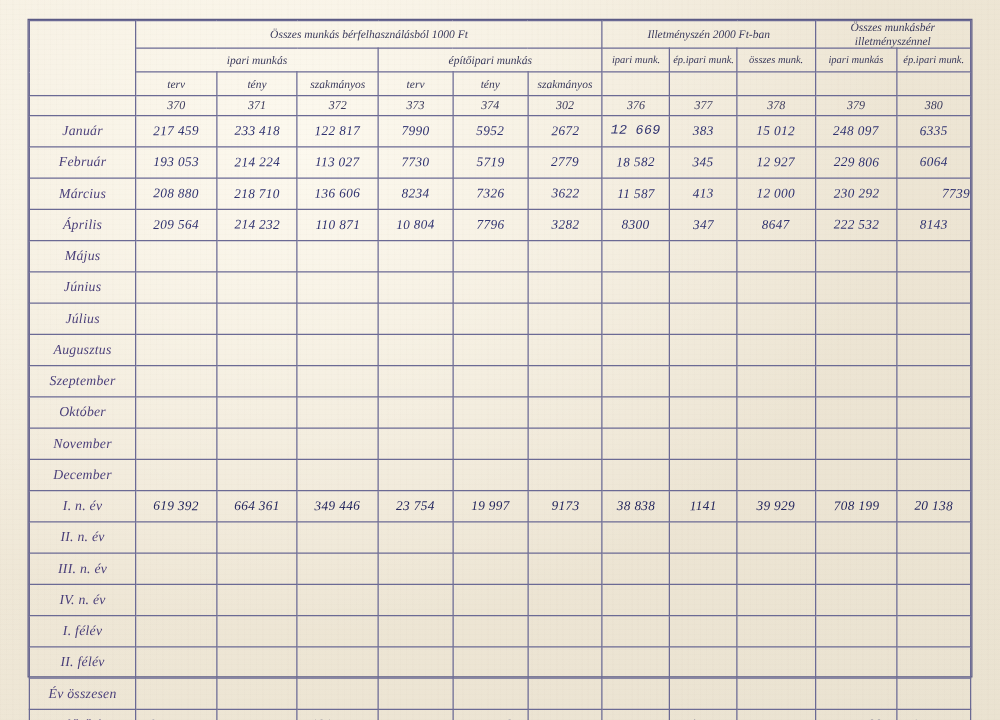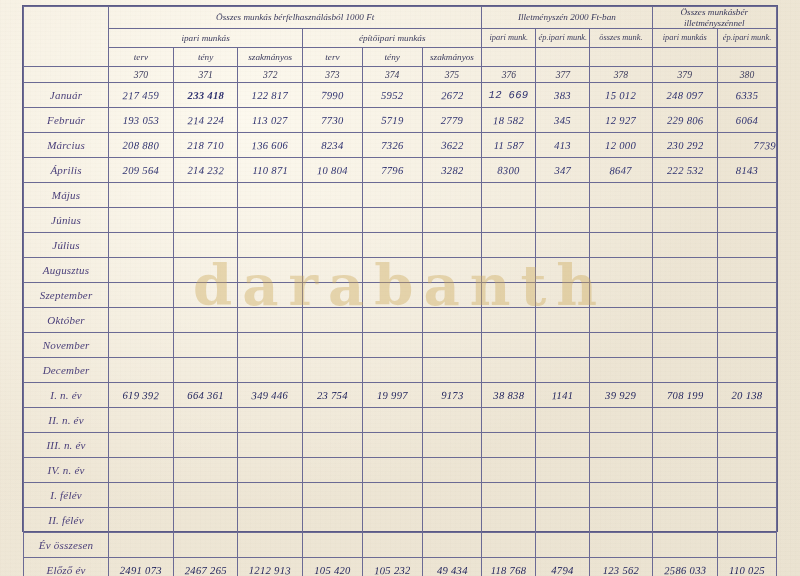--- a/index.html
+++ b/index.html
@@ -28,21 +28,21 @@
     inset: 0;
     background-image:
       repeating-linear-gradient(0deg, rgba(160,150,125,0.045) 0px, rgba(160,150,125,0.045) 1px, transparent 1px, transparent 4px),
       repeating-linear-gradient(90deg, rgba(160,150,125,0.035) 0px, rgba(160,150,125,0.035) 1px, transparent 1px, transparent 5px);
     pointer-events: none;
     opacity: .5;
   }
   .sheet {
     position: absolute;
     left: 22px;
-    top: 5px;
+    top: 15px;
     width: 756px;
     height: 527px;
     border: 1.6px solid #5b5a84;
     box-sizing: border-box;
     background: transparent;
   }
   table.grid {
     border-collapse: collapse;
     width: 100%;
     height: 100%;
@@ -179,36 +179,36 @@
           <td></td>
           <td></td>
         </tr>
         <tr class="colgroup-code">
           <td></td>
           <td class="code">370</td>
           <td class="code">371</td>
           <td class="code">372</td>
           <td class="code">373</td>
           <td class="code">374</td>
-          <td class="code">375</td>
+          <td class="code">302</td>
           <td class="code">376</td>
           <td class="code">377</td>
           <td class="code">378</td>
           <td class="code">379</td>
           <td class="code">380</td>
         </tr>
       </thead>
       <tbody>
           <tr>
             <td class="rowlabel cell">Január</td>
             <td class="cell">
               <span class="hand" style="transform: rotate(-0.7deg);">217 459</span>
             </td>
             <td class="cell">
-              <span class="hand" style="transform: rotate(0.35deg); font-weight: bold;">233 418</span>
+              <span class="hand" style="transform: rotate(0.35deg);">233 418</span>
             </td>
             <td class="cell">
               <span class="hand" style="transform: rotate(-0.35deg);">122 817</span>
             </td>
             <td class="cell">
               <span class="hand" style="transform: rotate(0.7deg);">7990</span>
             </td>
             <td class="cell">
               <span class="hand" style="transform: rotate(0deg);">5952</span>
             </td>
@@ -912,14 +912,13 @@
               <span class="hand b" style="transform: rotate(-0.7deg);">2586 033</span>
             </td>
             <td class="cell">
               <span class="hand b" style="transform: rotate(0.35deg);">110 025</span>
             </td>
           </tr>
         </tbody>
     </table>
   </div>
 
-  <div class="watermark">darabanth</div>
 </div>
 
 </body></html>

